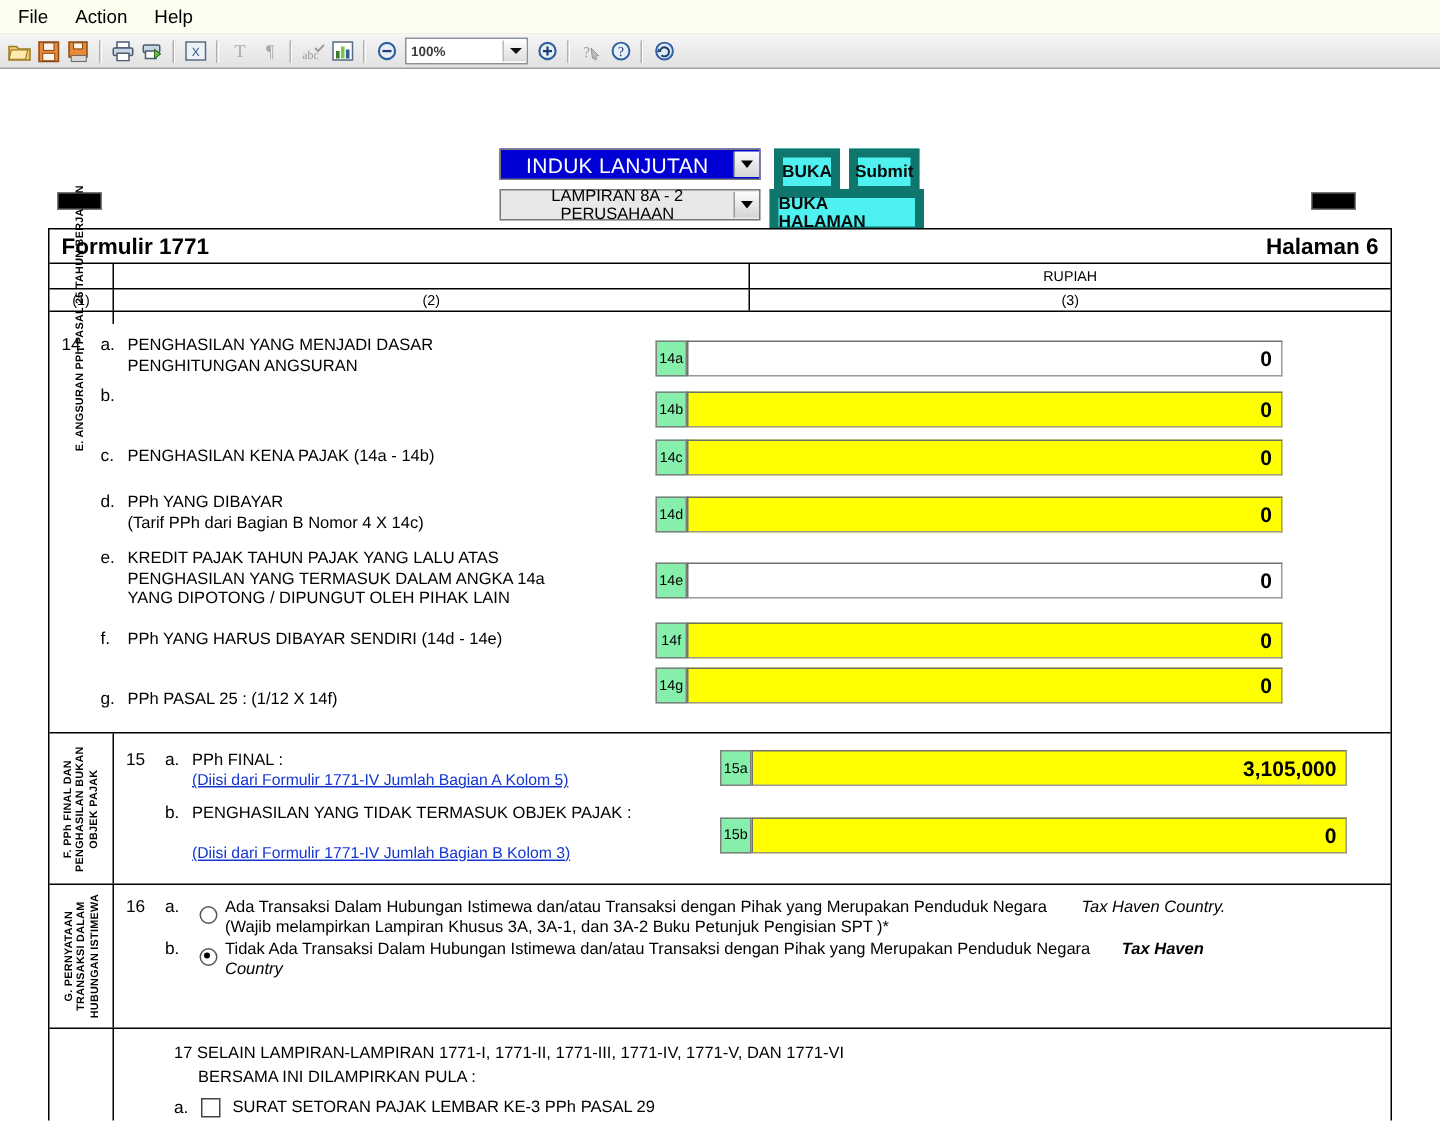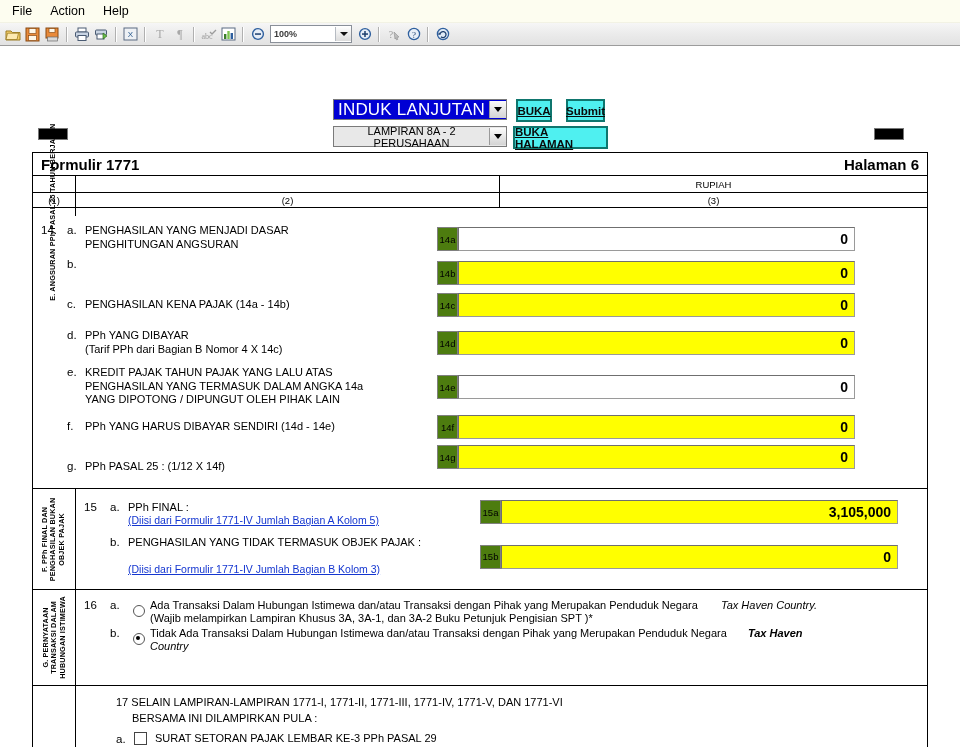--- a/index.html
+++ b/index.html
@@ -81,21 +81,21 @@
   }
   .sel1 {
     position: absolute; left: 333px; top: 53px;
     width: 172px; height: 19px;
     background: #0000d4;
     border: 1px solid #7a7a7a;
     display: flex; align-items: center;
   }
   .sel1 .txt {
     flex: 1; text-align: center;
-    color: #ffffff; font-size: 17px; letter-spacing: .2px;
+    color: #ffffff; font-size: 14px; letter-spacing: .2px;
   }
   .sel2 {
     position: absolute; left: 333px; top: 80px;
     width: 172px; height: 19px;
     background: #e8e8e8;
     border: 1px solid #7a7a7a;
     display: flex; align-items: center;
   }
   .sel2 .txt {
     flex: 1; text-align: center;
@@ -107,24 +107,24 @@
     border-left: 1px solid #9a9a9a;
     display: flex; align-items: center; justify-content: center;
   }
   .sel-arrow i {
     width:0;height:0;border-left:4px solid transparent;border-right:4px solid transparent;
     border-top:5px solid #000;
   }
   .btn-cy {
     position: absolute;
     background: #4ff0f0;
-    border: 2px solid #0f766e;
+    border: 6px solid #0f766e;
     font-size: 11.5px; font-weight: bold;
     color: #0a0a0a;
-    display: flex; align-items: center; justify-content: center; text-decoration: underline;
+    display: flex; align-items: center; justify-content: center;
   }
   #btn-buka      { left: 516px; top: 53px; width: 32px; height: 19px; }
   #btn-submit    { left: 566px; top: 53px; width: 35px; height: 19px; }
   #btn-bukahal   { left: 513px; top: 80px; width: 91px; height: 19px; }
 
   .regmark {
     position: absolute;
     width: 28px; height: 10px;
     background: #000;
     border: 1px solid #777;
@@ -208,21 +208,21 @@
   .lnk { color: #1436d0; text-decoration: underline; font-size: 10.5px; }
 
   
   .vbox-wrap {
     display: flex;
     align-items: stretch;
   }
   .vtag {
     width: 21px;
     border: 1px solid #808080;
-    background: #4d7c0f;
+    background: #86efac;
     font-size: 9.5px;
     display: flex; align-items: center; justify-content: center;
     box-sizing: border-box;
   }
   .vfield {
     width: 397px;
     height: 24px;
     box-sizing: border-box;
     border: 1px solid #9a9a9a;
     border-top-color:#6f6f6f; border-left-color:#6f6f6f;

